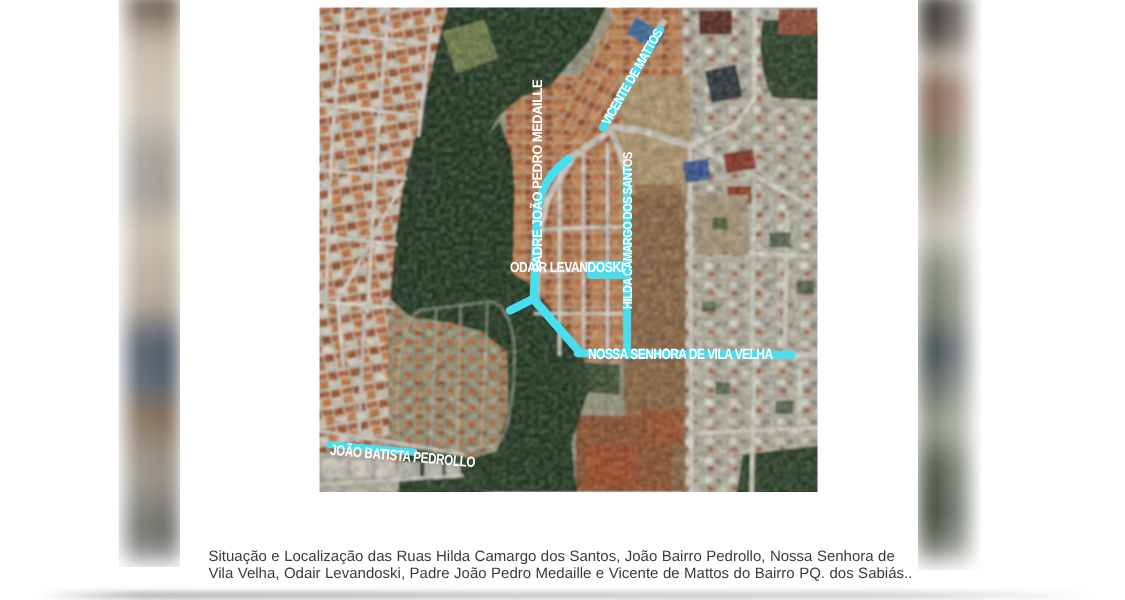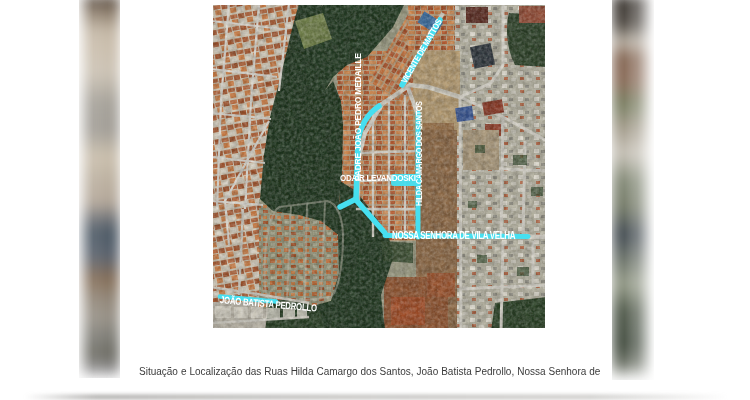--- a/index.html
+++ b/index.html
@@ -253,16 +253,17 @@
 
   <text x="0" y="0" font-size="9.2" font-weight="bold" fill="#ffffff" style="letter-spacing:-0.3px" transform="translate(148,176) rotate(-90) scale(0.93 1)">PADRE JOÃO PEDRO MEDAILLE</text>
 
   <text x="0" y="0" font-size="8.6" font-weight="bold" fill="#ffffff" style="letter-spacing:-0.4px" transform="translate(208.5,201) rotate(-90) scale(0.85 1)">HILDA CAMARGO DOS SANTOS</text>
 
   <text x="0" y="0" font-size="9.0" font-weight="bold" fill="#ffffff" style="letter-spacing:-0.4px" transform="translate(193,79) rotate(-60) scale(0.83 1)">VICENTE DE MATTOS</text>
 </g>
 </svg>
 
 <div class="caption">
-  <div class="l1">Situação e Localização das Ruas Hilda Camargo dos Santos, João Batista Pedrollo, Nossa Senhora de</div>
+  <div class="l1">Situação e Localização das Ruas Hilda Camargo dos Santos, João Bairro Pedrollo, Nossa Senhora de</div>
+  <div class="l2">Vila Velha, Odair Levandoski, Padre João Pedro Medaille e Vicente de Mattos do Bairro PQ. dos Sabiás..</div>
 </div>
 
 <div class="bottomsmear"></div>
 
 </body></html>

